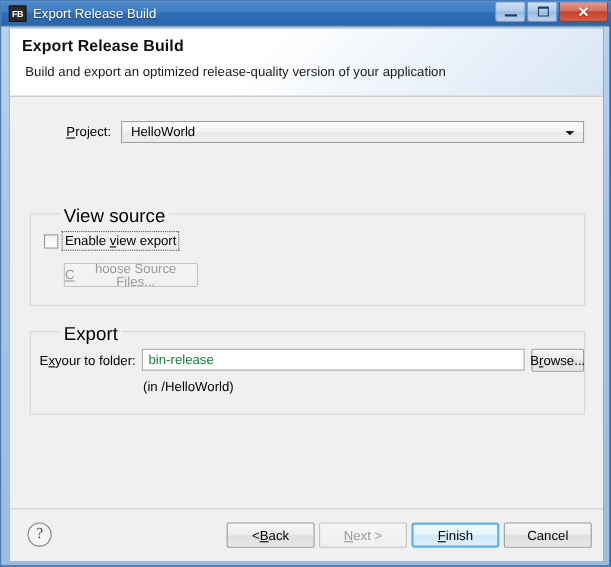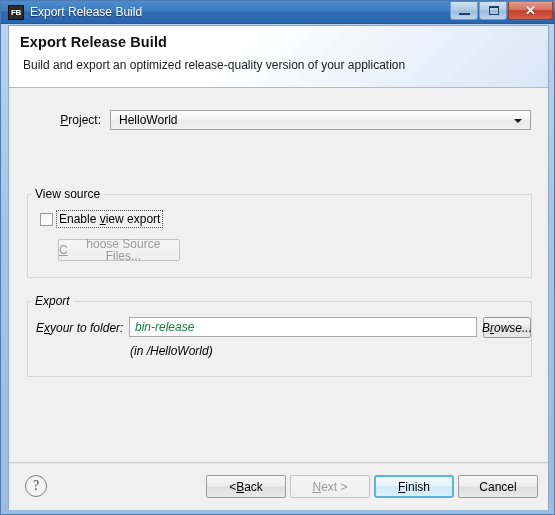--- a/index.html
+++ b/index.html
@@ -194,28 +194,28 @@
   }
 
   
   .group {
     position: absolute;
     box-sizing: border-box;
     border: 1px solid #d6d6d6;
   }
   .group-legend {
     position: absolute;
-    left: 3px; top: -8px;
+    left: 26px; top: -8px;
     background: #f0f0f0;
     padding: 0 4px;
-    font-size: 12px;
+    font-size: 17px;
     color: #000;
   }
   .group-viewsource { left: 18px; top: 106px; width: 505px; height: 84px; }
-  .group-export     { left: 18px; top: 213px; width: 505px; height: 76px; font-style: italic; }
+  .group-export     { left: 18px; top: 213px; width: 505px; height: 76px; }
 
   
   .checkrow {
     position: absolute;
     left: 12px; top: 16px;
     display: flex;
     align-items: center;
   }
   .checkbox {
     width: 13px; height: 13px;

